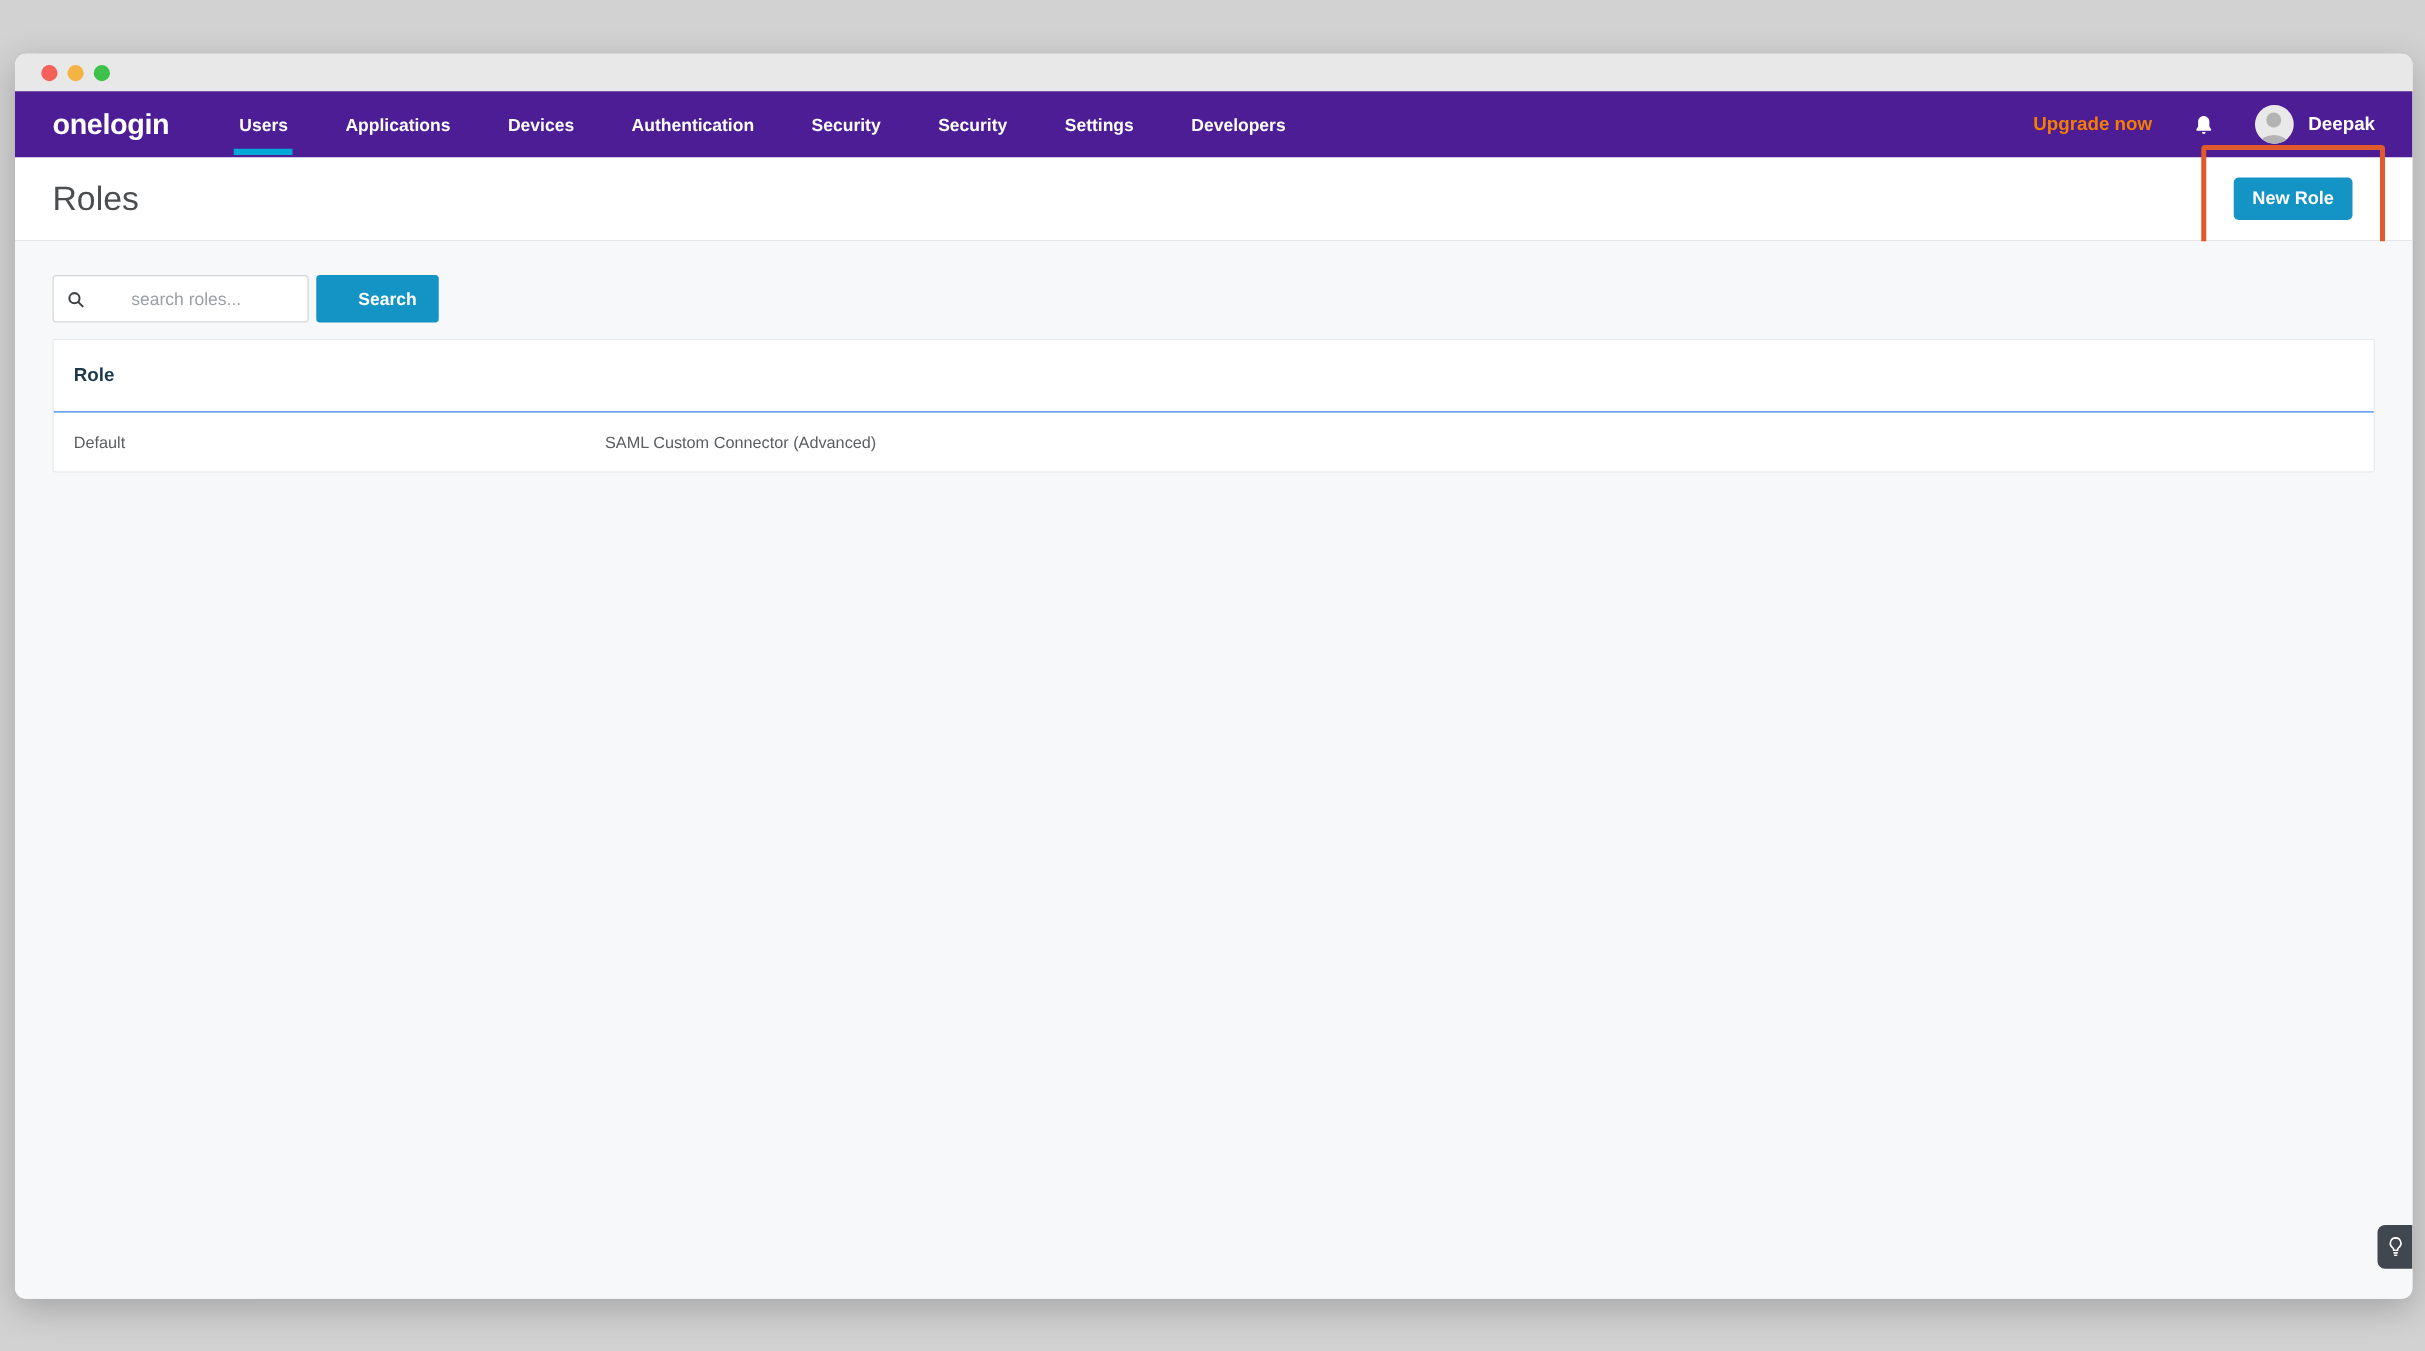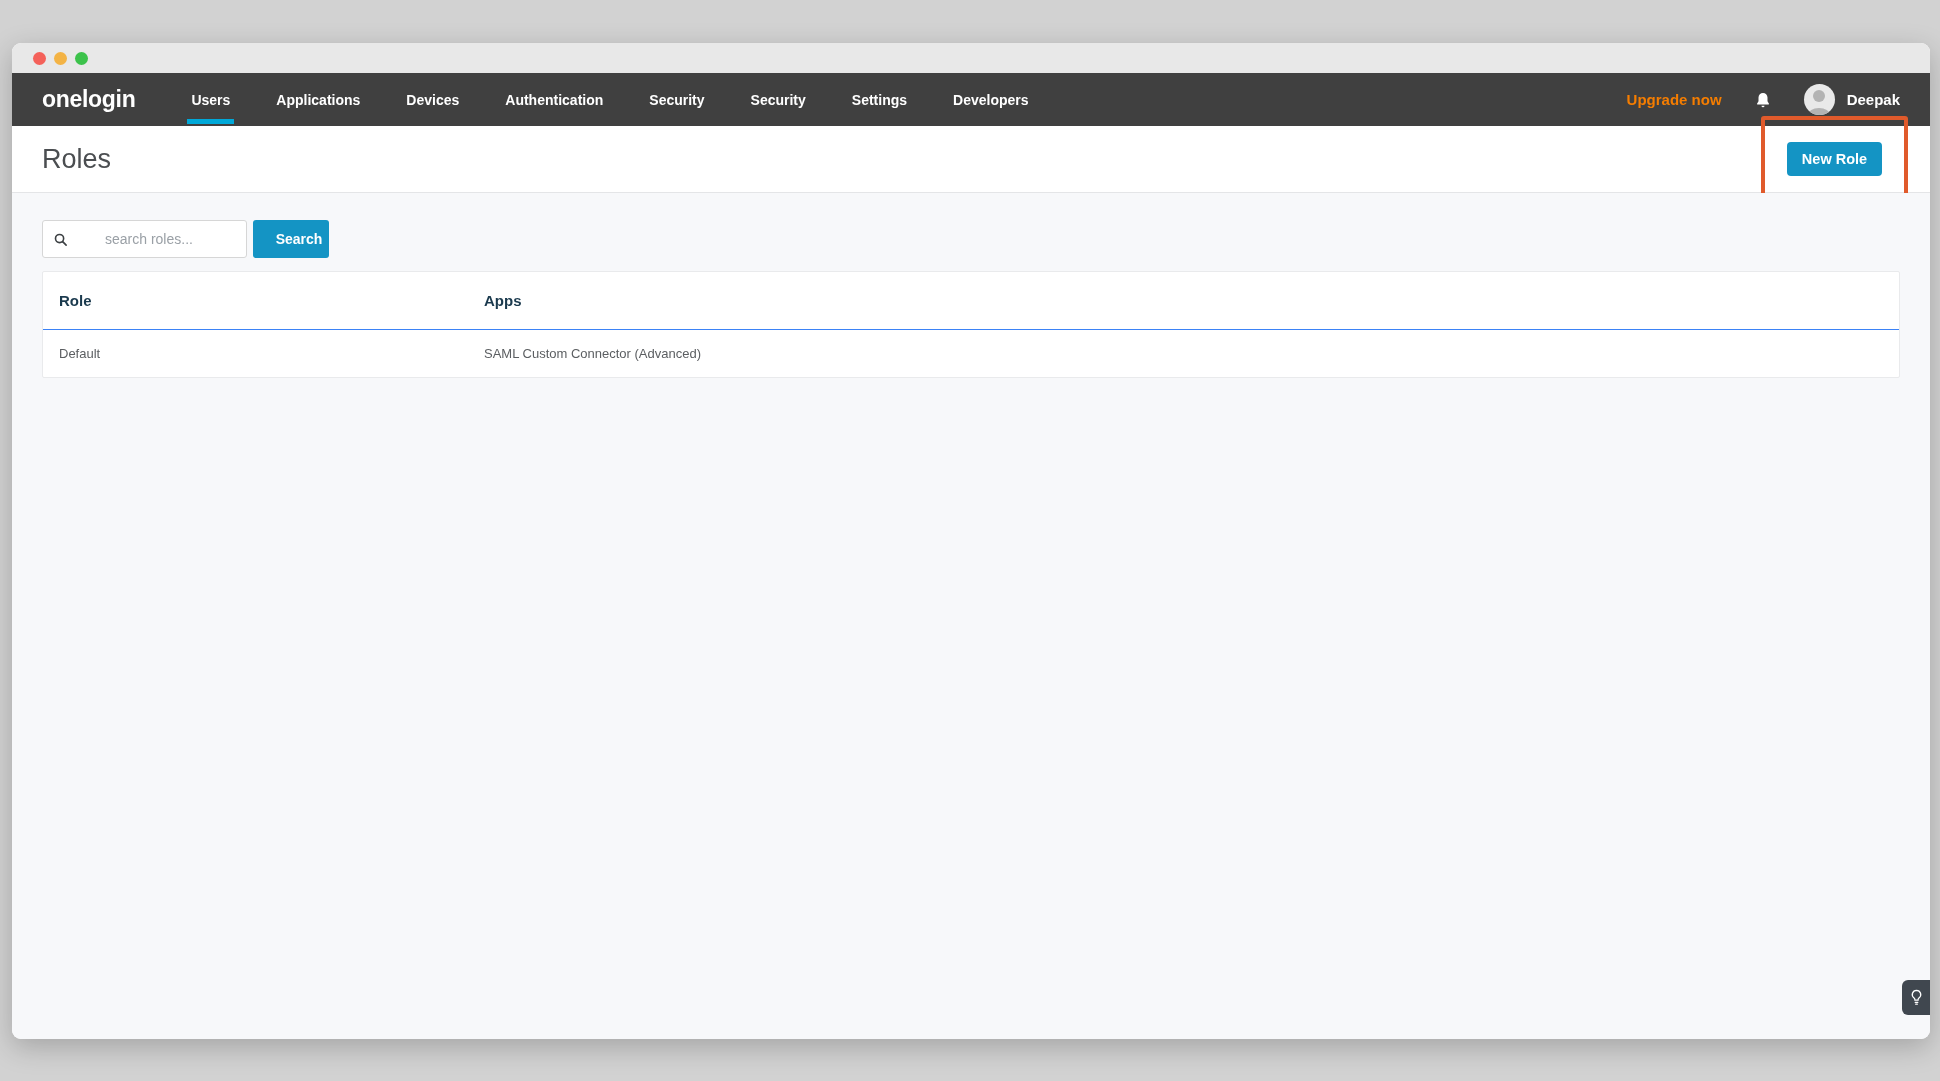--- a/index.html
+++ b/index.html
@@ -25,21 +25,21 @@
     display:flex; align-items:center; padding-left:21px;
   }
   .traffic { display:flex; gap:8px; }
   .dot { width:13px; height:13px; border-radius:50%; }
   .dot.red   { background:#f4615a; }
   .dot.yellow{ background:#f3b345; }
   .dot.green { background:#3cc24b; }
 
   
   .navbar {
-    height:53px; flex:0 0 53px; background:#404040;
+    height:53px; flex:0 0 53px; background:#4c1d95;
     display:flex; align-items:center;
     padding:0 30px; color:#fff;
   }
   .logo {
     font-size:23px; font-weight:bold; letter-spacing:-0.3px;
     color:#fff; margin-right:52px; cursor:pointer;
   }
   .nav-items { display:flex; gap:38px; height:100%; align-items:stretch; }
   .nav-item {
     display:flex; align-items:center; position:relative;
@@ -99,21 +99,21 @@
     border:1px solid #d6d6d6; border-radius:3px;
     display:flex; align-items:center; padding:0 10px;gap:28px;
   }
   .search-box svg { flex:0 0 auto; }
   .search-input {
     border:none; outline:none; width:100%; margin-left:9px;
     font-family:inherit; font-size:14px; color:#3c4043; background:transparent;
   }
   .search-input::placeholder { color:#9aa0a6; }
   .btn-search {
-    margin-left:6px; width:76px; height:38px;
+    margin-left:6px; width:98px; height:38px;
     background:#1494c4; color:#fff; border:none; border-radius:3px;
     font-family:inherit; font-size:14px; font-weight:bold; cursor:pointer;padding-left:16px;
   }
 
   .table-card {
     margin-top:13px; background:#fff;
     border:1px solid #e9eaec; border-radius:2px;
   }
   .t-row { display:grid; grid-template-columns:425px 1fr; align-items:center; }
   .t-head { height:57px; }
@@ -215,21 +215,20 @@
           <line x1="15.5" y1="15.5" x2="21" y2="21"></line>
         </svg>
         <input class="search-input" type="text" placeholder="search roles..." style="">
       </div>
       <button class="btn-search">Search</button>
     </div>
 
     <div class="table-card">
       <div class="t-row t-head">
         <div class="cell">Role</div>
-        <div class="cell">Apps</div>
       </div>
       <div class="t-row t-data">
         <div class="cell">Default</div>
         <div class="cell">SAML Custom Connector (Advanced)</div>
       </div>
     </div>
 
   </div>
 
   <div class="bulb-tab">

